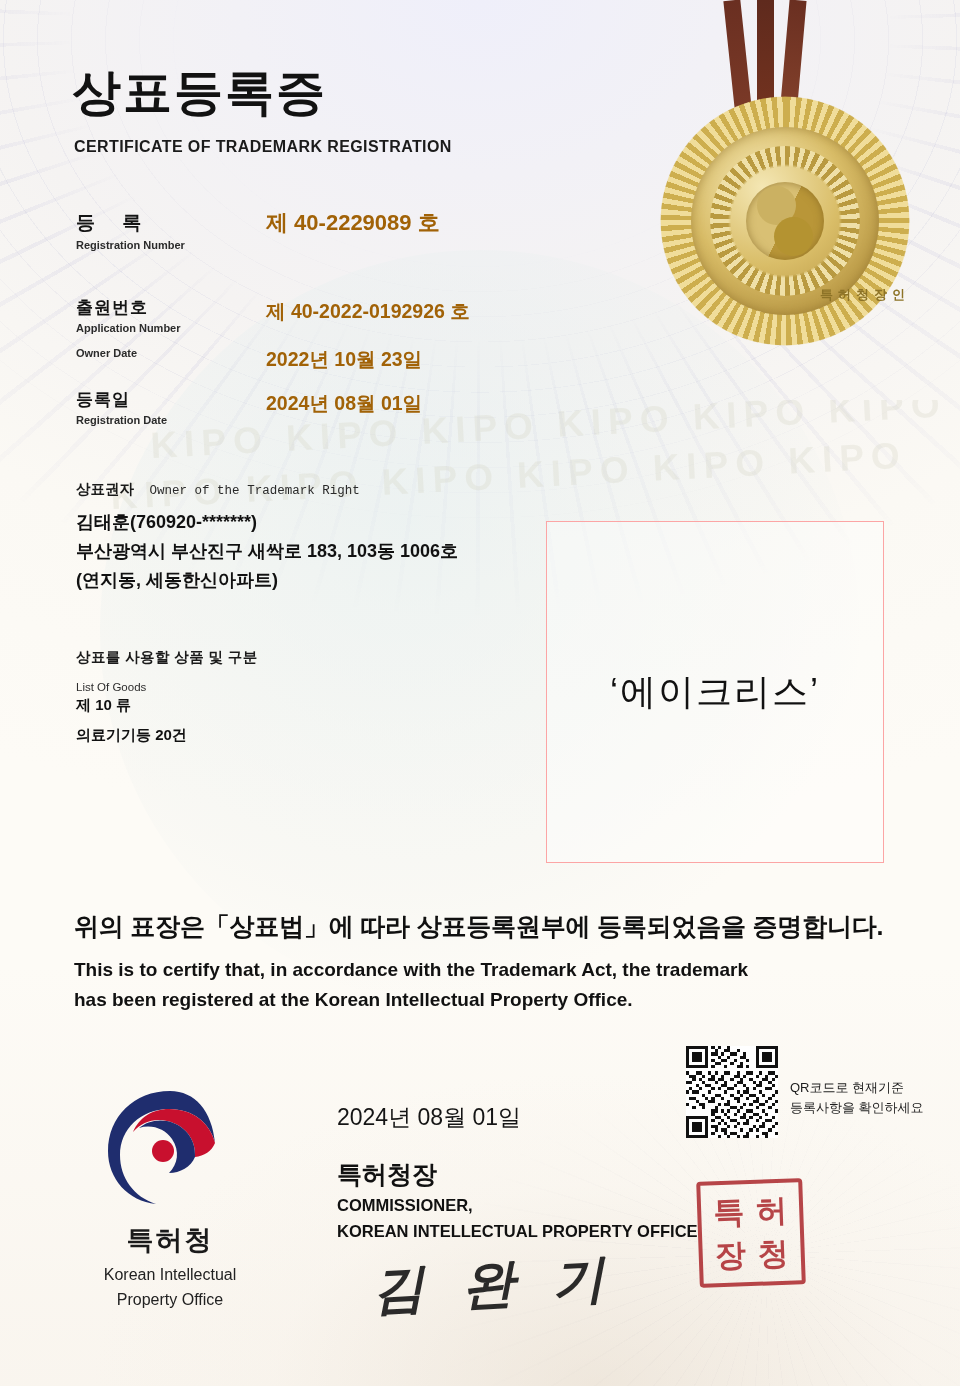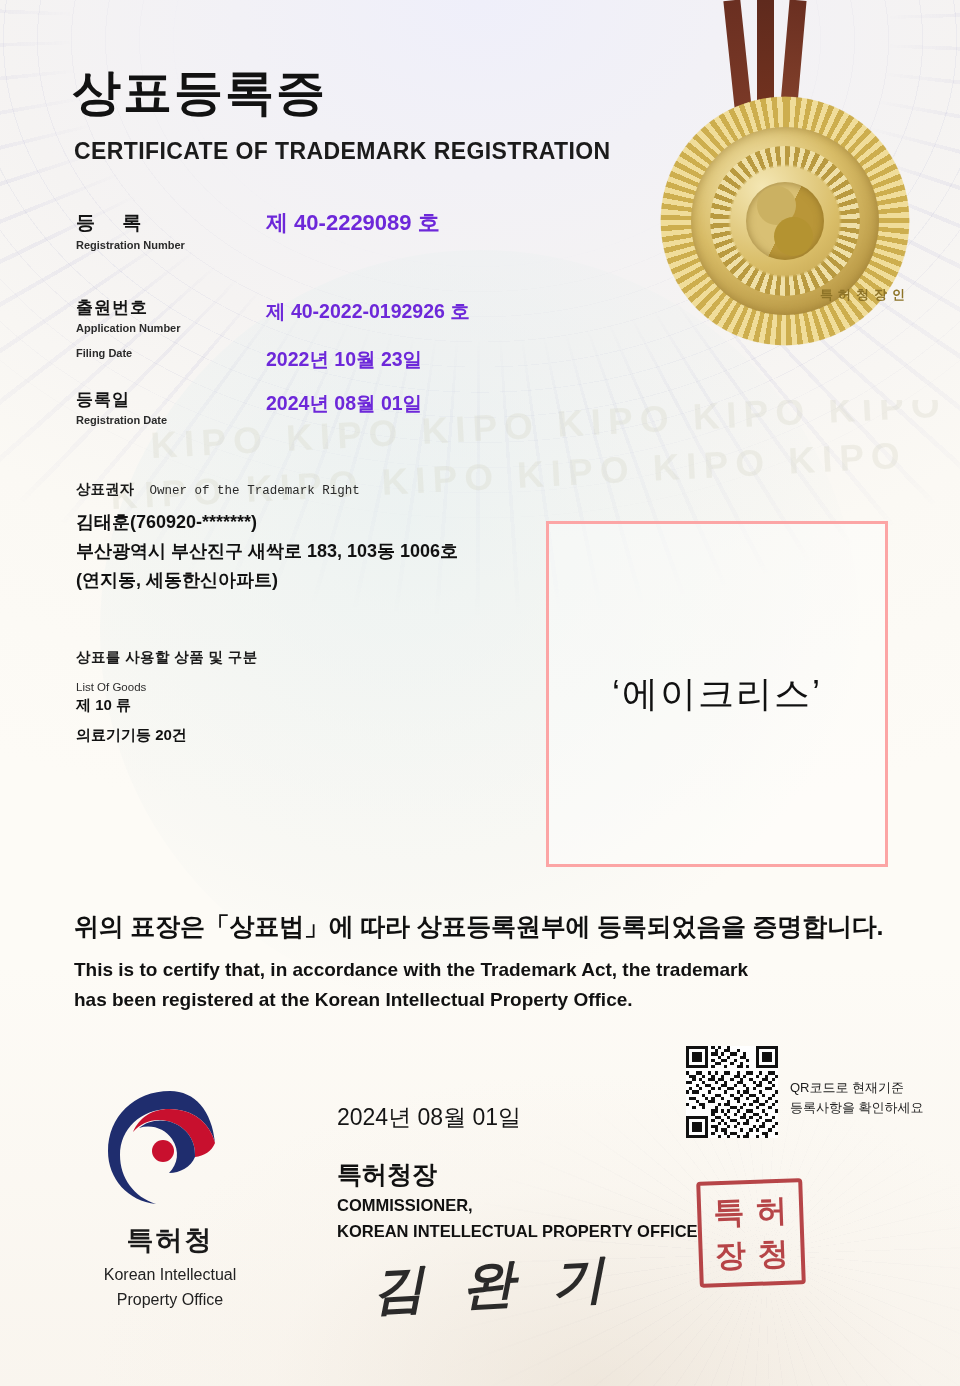--- a/index.html
+++ b/index.html
@@ -164,48 +164,48 @@
     font-weight: 700;
   }
 
   
   .title-ko {
     position: absolute; left: 72px; top: 60px;
     font-size: 49px; font-weight: 700; letter-spacing: 2px; color: #121212;
   }
   .title-en {
     position: absolute; left: 74px; top: 138px;
-    font-size: 23px; font-weight: 700; letter-spacing: .4px; color: #1b1b1b;
+    font-size: 16px; font-weight: 700; letter-spacing: .4px; color: #1b1b1b;
   }
 
   
   .field { position: absolute; }
   .field .lab-ko { font-size: 19px; font-weight: 700; color: #141414; letter-spacing: 1px; }
   .field .lab-ko.spaced { letter-spacing: 11px; }
   .field .lab-en { font-size: 11px; font-weight: 700; color: #2b2b2b; margin-top: 3px; }
-  .field .val { position: absolute; left: 190px; font-size: 22px; font-weight: 700; color: #6d28d9; white-space: nowrap; }
+  .field .val { position: absolute; left: 190px; font-size: 22px; font-weight: 700; color: #a16207; white-space: nowrap; }
   .field .val.small { font-size: 19.5px; }
 
   
   .owner-head { position: absolute; left: 76px; top: 480px; font-family: Liberation Mono, monospace; }
   .owner-head .ko { font-size: 14.5px; font-weight: 700; color: #1a1a1a; }
   .owner-head .en { font-size: 12.5px; color: #2a2a2a; margin-left: 6px; }
   .owner-body { position: absolute; left: 76px; top: 508px; font-size: 18px; font-weight: 700; line-height: 29px; color: #111; }
 
   
   .goods-head { position: absolute; left: 76px; top: 648px; }
   .goods-head .ko { font-size: 14.5px; font-weight: 700; color: #1a1a1a; letter-spacing: .4px; }
   .goods-head .en { font-size: 11.5px; color: #2d2d2d; margin-top: 14px; }
   .goods-body { position: absolute; left: 76px; top: 690px; font-size: 15px; font-weight: 700; line-height: 30px; color: #111; }
 
   
   .mark-box {
     position: absolute; left: 546px; top: 521px;
     width: 336px; height: 340px;
-    border: 3px solid #fca5a5;
+    border: 1px solid #fca5a5;
     background: rgba(255,255,255,0.35);
   }
   .mark-text {
     position: absolute; inset: 0;
     display: flex; align-items: center; justify-content: center;
     font-size: 36px; font-weight: 500; letter-spacing: 2px; color: #111;
   }
 
   
   .cert-ko {
@@ -325,21 +325,21 @@
     <div class="val" style="top:-2px;">제 40-2229089 호</div>
   </div>
 
   <div class="field" style="left:76px; top:296px; width:760px;">
     <div class="lab-ko" style="font-size:17px;">출원번호</div>
     <div class="lab-en">Application Number</div>
     <div class="val small" style="top:2px;">제 40-2022-0192926 호</div>
   </div>
 
   <div class="field" style="left:76px; top:344px; width:760px;">
-    <div class="lab-en">Filing Date</div>
+    <div class="lab-en">Owner Date</div>
     <div class="val small" style="top:2px;">2022년 10월 23일</div>
   </div>
 
   <div class="field" style="left:76px; top:388px; width:760px;">
     <div class="lab-ko" style="font-size:17px;">등록일</div>
     <div class="lab-en">Registration Date</div>
     <div class="val small" style="top:2px;">2024년 08월 01일</div>
   </div>
 
   <div class="owner-head">

